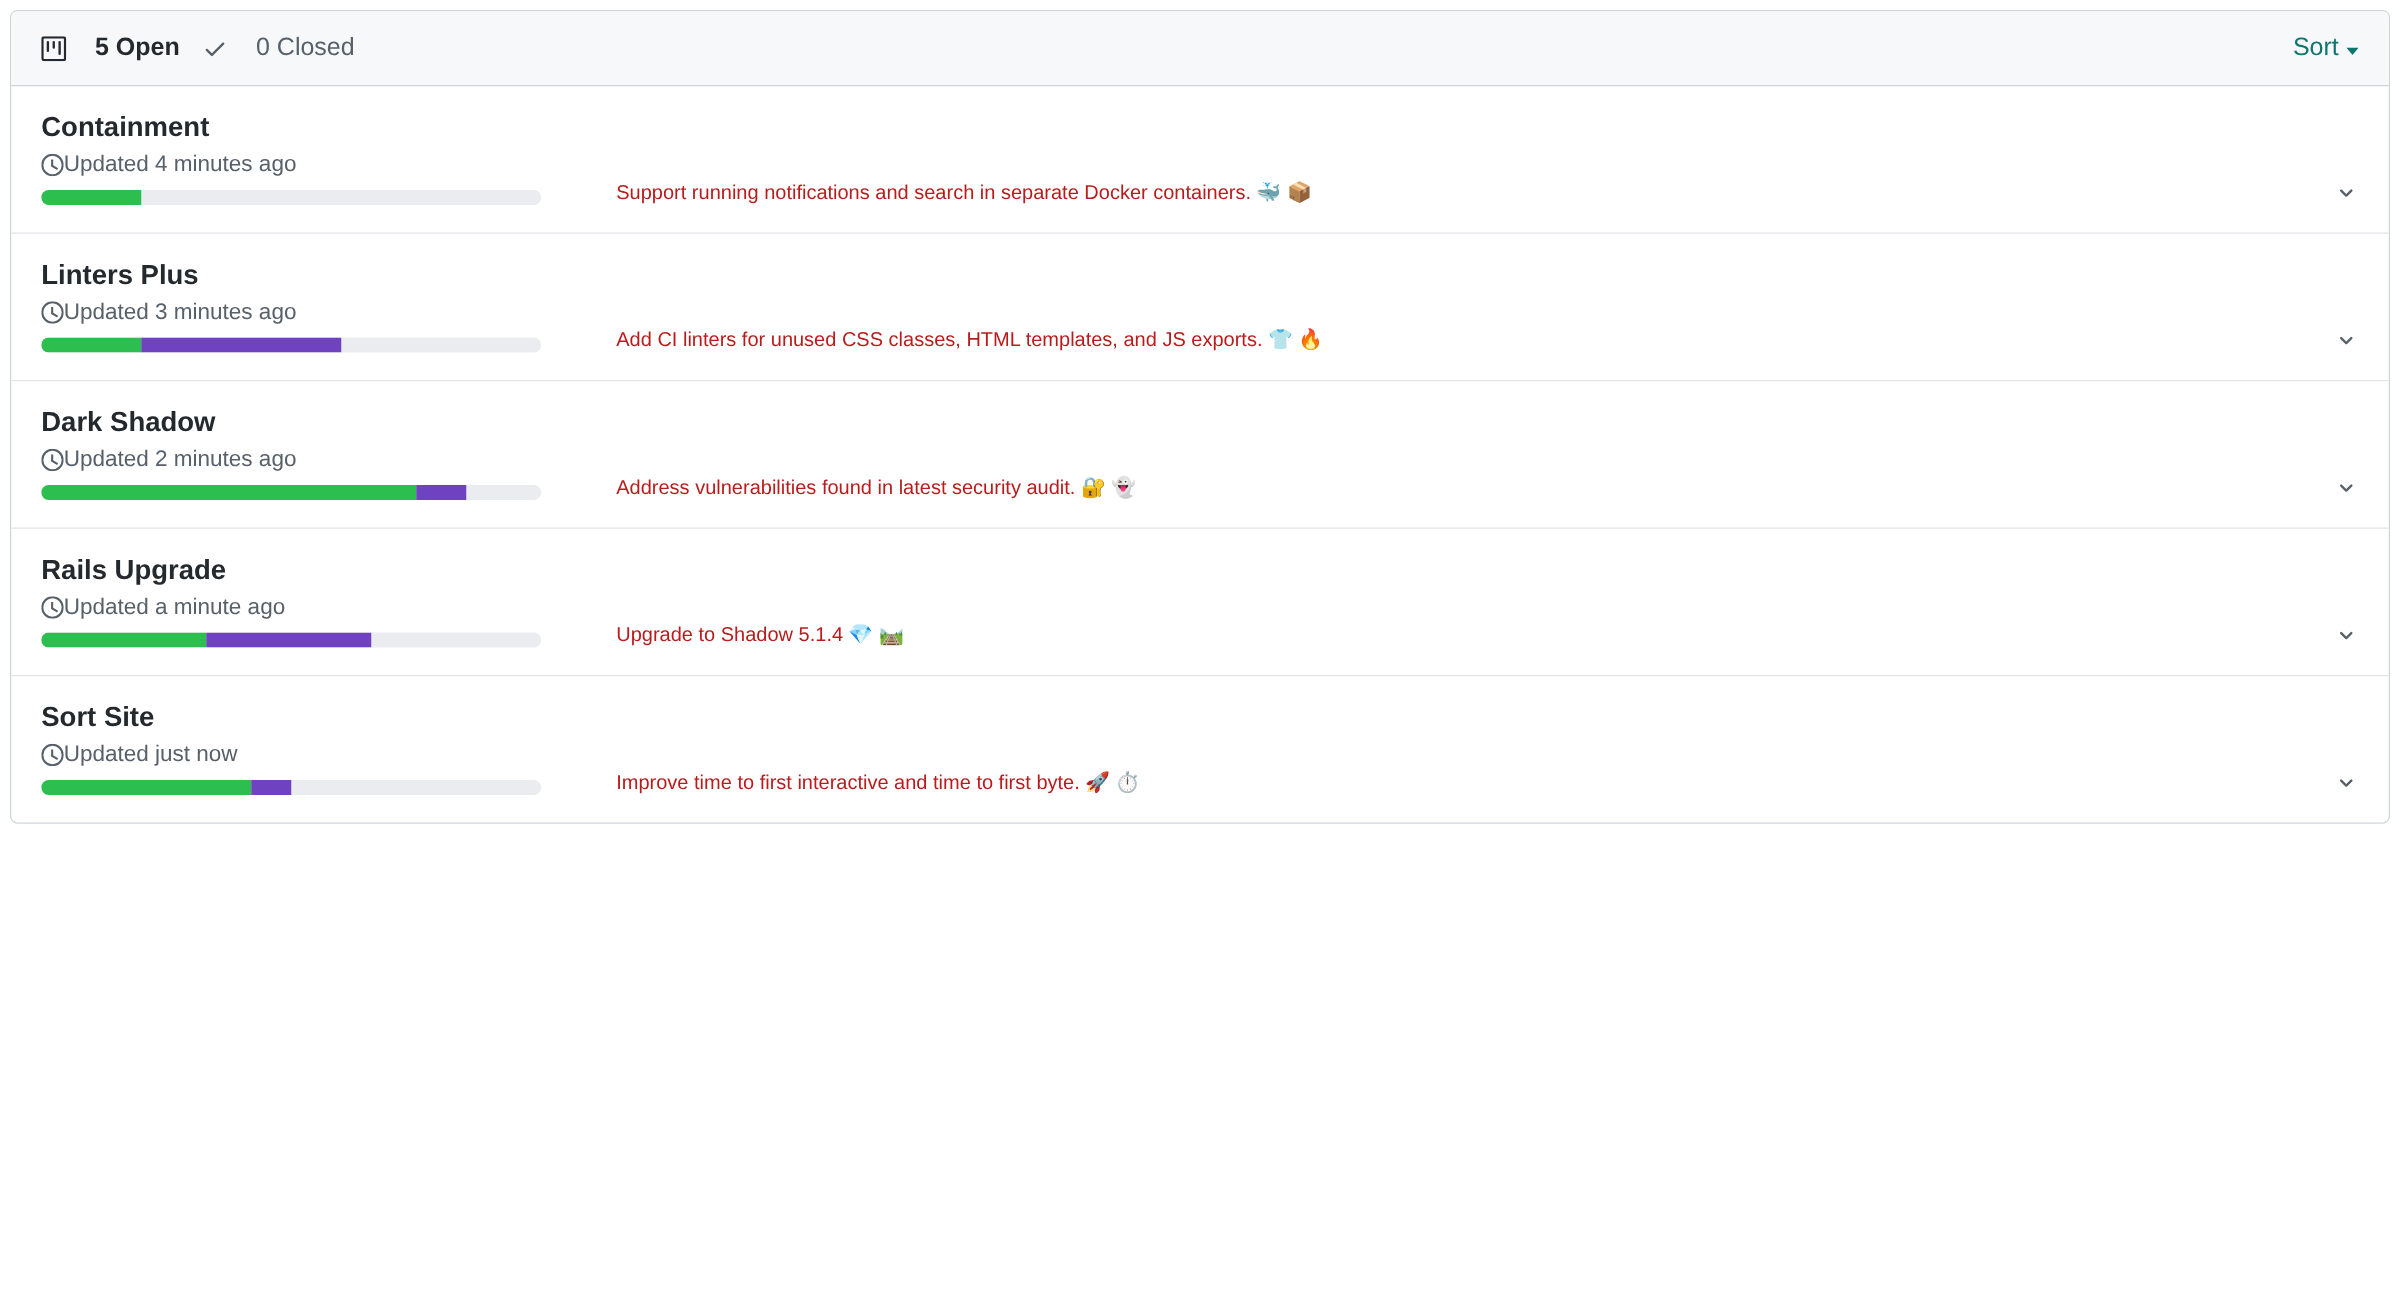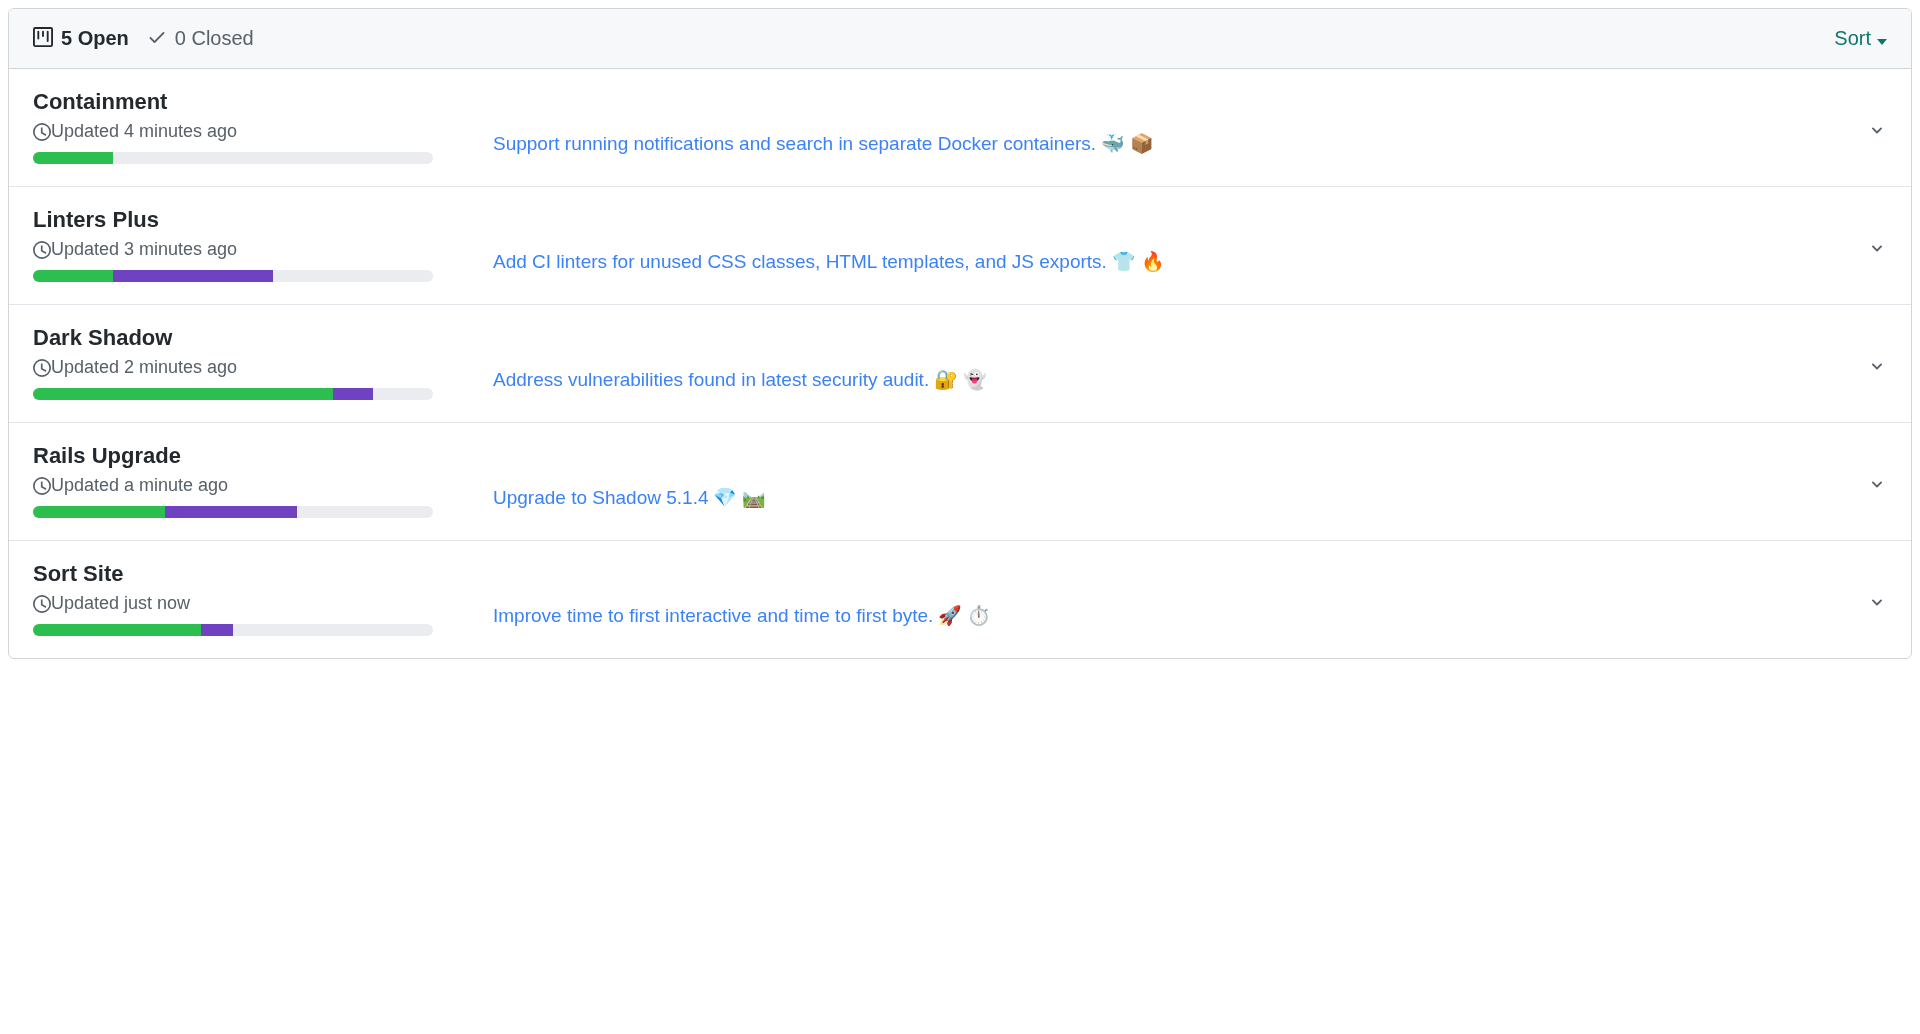--- a/index.html
+++ b/index.html
@@ -23,41 +23,42 @@
     background: #f6f8fa;
     border-bottom: 1px solid #d1d5da;
   }
   .header-left {
     display: flex;
     align-items: center;
     gap: 18px;
   }
   .tab {
     display: flex;
-    gap: 8px;
+    align-items: center;
+    gap: 23px;
     font-size: 20px;
     cursor: pointer;
     color: #586069;
   }
   .tab.active {
     color: #24292e;
     font-weight: 600;
   }
   .tab svg { display: block; }
   .sort {
     display: flex;
     align-items: flex-start;
     gap: 6px;
     font-size: 20px;
     color: #0f766e;
     cursor: pointer;
   }
   .row {
     display: flex;
-    align-items: center;
+    align-items: flex-end;
     padding: 20px 24px 22px 24px;
     border-bottom: 1px solid #e1e4e8;
   }
   .row:last-child { border-bottom: none; }
   .col-left {
     width: 460px;
     flex-shrink: 0;
   }
   .title {
     font-size: 22px;
@@ -80,22 +81,22 @@
     background: #eaecef;
     border-radius: 6px;
     overflow: hidden;
     display: flex;
   }
   .progress .seg { height: 100%; }
   .seg.green { background: #2cbe4e; }
   .seg.purple { background: #6f42c1; }
   .col-desc {
     flex: 1;
-    font-size: 19px;
-    color: #3b82f6;
+    font-size: 16px;
+    color: #b91c1c;
     padding-top: 2px;
     padding-right: 12px;
     margin-top: 32px;
   }
   .col-chevron {
     flex-shrink: 0;
     padding-top: 6px;
     color: #586069;
     cursor: pointer;
   }

